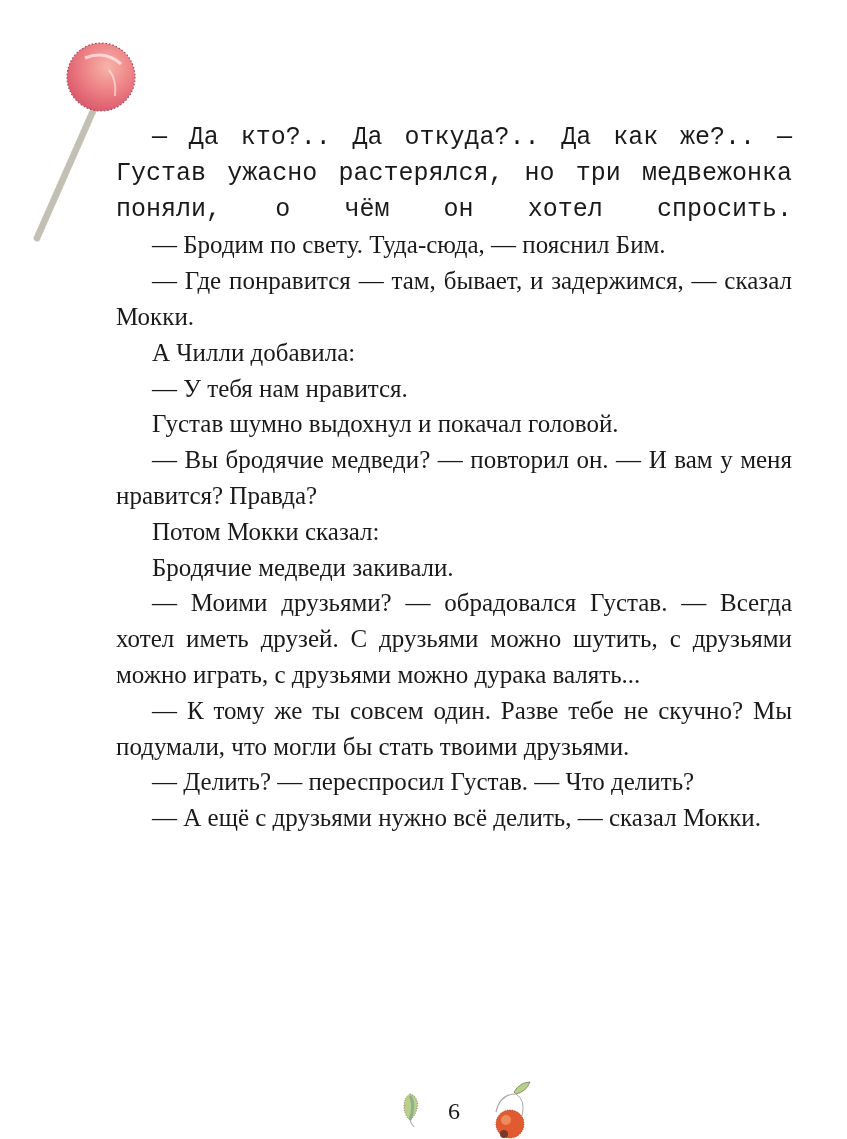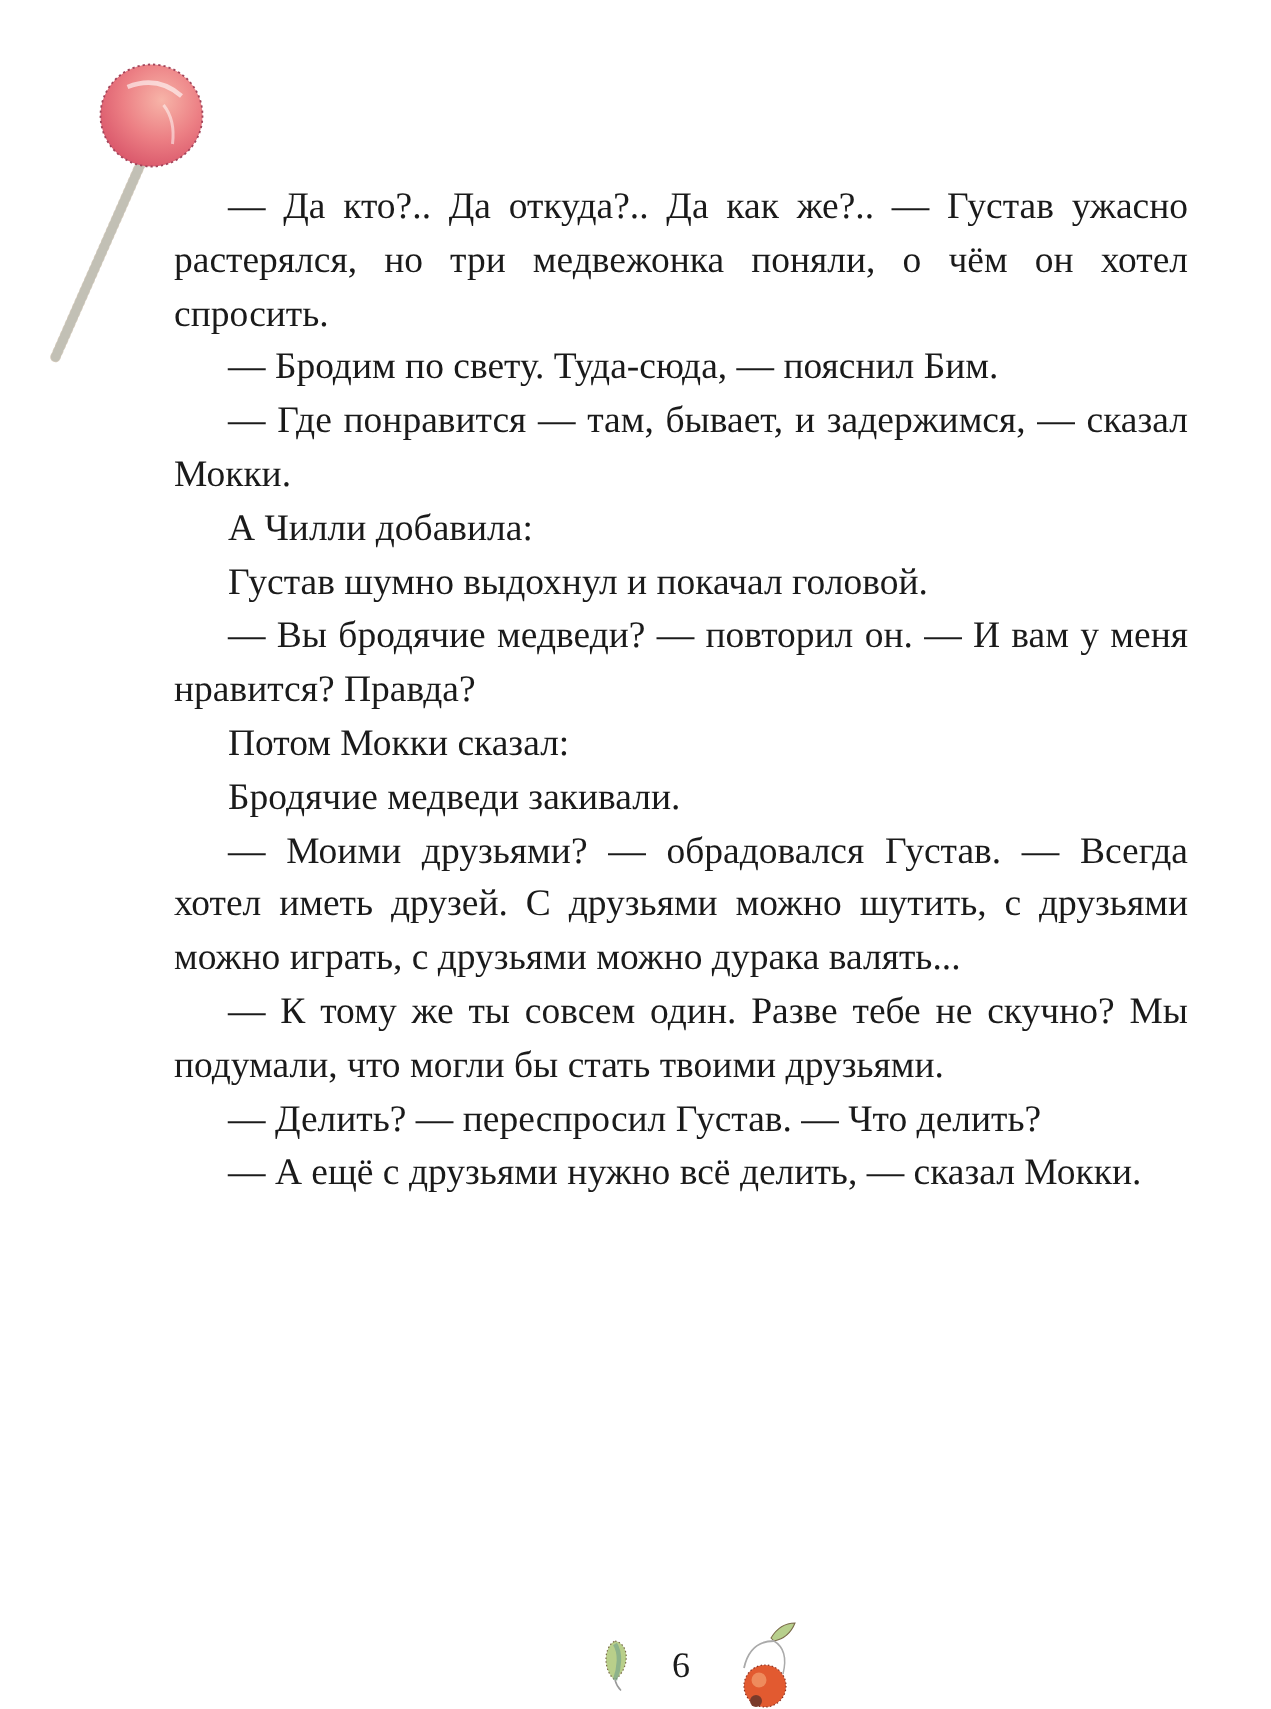--- a/index.html
+++ b/index.html
@@ -4,21 +4,21 @@
 <style>
   html, body { margin: 0; padding: 0; background: #ffffff; }
   body { width: 847px; height: 1139px; position: relative; overflow: hidden; }
   .page { position: absolute; left: 0; top: 0; width: 847px; height: 1139px; background: #fff; }
   .text {
     position: absolute; left: 116px; top: 120px; width: 676px;
     font-family: "Liberation Serif", "DejaVu Serif", serif;
     font-size: 25px; line-height: 35.8px; color: #1a1a1a;
   }
   .text p { margin: 0; text-indent: 36px; text-align: justify; text-align-last: left; }
-  .text p.just-last { text-align-last: justify; }
+  .text p.just-last { text-align-last: justify; font-family: Liberation Mono, monospace; }
   .lollipop { position: absolute; left: 25px; top: 40px; width: 120px; height: 205px; }
   .footer { position: absolute; left: 0; top: 1075px; width: 847px; height: 64px; }
   .leaf { position: absolute; left: 398px; top: 1092px; width: 24px; height: 36px; }
   .berry { position: absolute; left: 486px; top: 1080px; width: 48px; height: 59px; }
   .page-num {
     position: absolute; left: 444px; top: 1098px; width: 20px; text-align: center;
     font-family: "Liberation Serif", "DejaVu Serif", serif; font-size: 24px; color: #1a1a1a;
   }
 </style>
 </head>
@@ -39,20 +39,21 @@
     <circle cx="76" cy="37" r="34" fill="url(#lg)" stroke="#a2445a" stroke-width="1.2" stroke-dasharray="1.5 2"></circle>
     <path d="M 60 18 Q 80 10 96 24" stroke="#fff" stroke-width="3" fill="none" opacity="0.6"></path>
     <path d="M 84 30 Q 92 40 90 56" stroke="#fff" stroke-width="2" fill="none" opacity="0.5"></path>
   </svg>
 
   <div class="text">
     <p class="just-last">— Да кто?.. Да откуда?.. Да как же?.. — Густав ужасно растерялся, но три медвежонка поняли, о чём он хотел спросить.</p>
     <p>— Бродим по свету. Туда-сюда, — пояснил Бим.</p>
     <p>— Где понравится — там, бывает, и задержимся, — сказал Мокки.</p>
     <p>А Чилли добавила:</p>
+    <p>— У тебя нам нравится.</p>
     <p>Густав шумно выдохнул и покачал головой.</p>
     <p>— Вы бродячие медведи? — повторил он. — И вам у меня нравится? Правда?</p>
     <p>Потом Мокки сказал:</p>
     <p>Бродячие медведи закивали.</p>
     <p>— Моими друзьями? — обрадовался Густав. — Всегда хотел иметь друзей. С друзьями можно шутить, с друзь­ями можно играть, с друзьями можно дурака валять...</p>
     <p>— К тому же ты совсем один. Разве тебе не скучно? Мы подумали, что могли бы стать твоими друзьями.</p>
     <p>— Делить? — переспросил Густав. — Что делить?</p>
     <p>— А ещё с друзьями нужно всё делить, — сказал Мокки.</p>
   </div>
 

